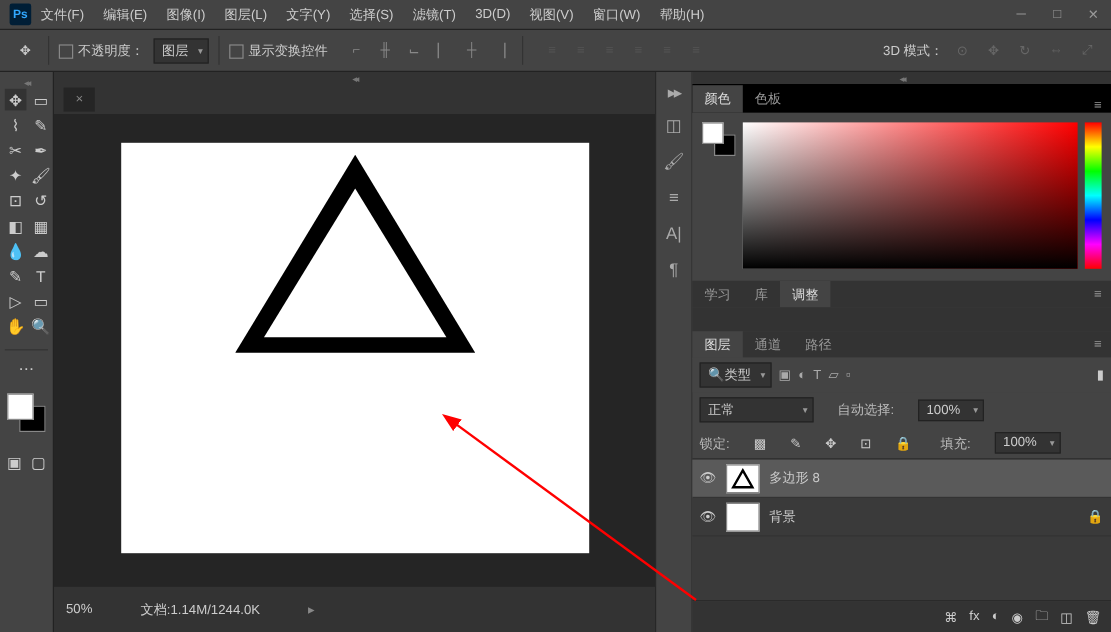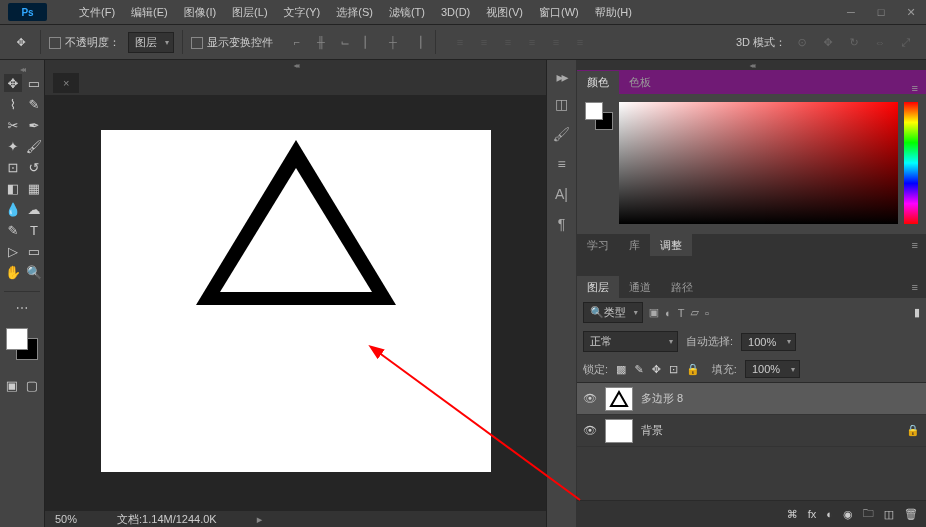--- a/index.html
+++ b/index.html
@@ -1,18 +1,18 @@
 <!DOCTYPE html>
 <html><head>
 <meta charset="utf-8">
 <style>
 *{margin:0;padding:0;box-sizing:border-box;font-family:"Microsoft YaHei",Arial,sans-serif;font-size:11px;color:#ccc;user-select:none}
 body{background:#444;width:926px;height:527px;overflow:hidden;position:relative}
 .menubar{height:25px;background:#444;display:flex;align-items:center;padding-left:8px;border-bottom:1px solid #222}
-.ps-logo{width:39px;height:18px;background:#001e36;color:#31a8ff;font-weight:bold;font-size:10px;display:flex;align-items:center;justify-content:center;border-radius:2px;margin-right:24px}
+.ps-logo{width:18px;height:18px;background:#001e36;color:#31a8ff;font-weight:bold;font-size:10px;display:flex;align-items:center;justify-content:center;border-radius:2px;margin-right:0}
 .menu-item{padding:4px 8px;cursor:default}
 .win-controls{margin-left:auto;display:flex}
 .win-btn{width:30px;height:20px;display:flex;align-items:center;justify-content:center;color:#999;cursor:default}
 .toolbar{height:35px;background:#444;display:flex;align-items:center;padding:0 10px;gap:8px;border-bottom:1px solid #222}
 .tool-icon{width:22px;height:22px;display:flex;align-items:center;justify-content:center;color:#ccc}
 .checkbox{width:12px;height:12px;border:1px solid #888;display:inline-block;vertical-align:middle;margin-right:4px}
 .dropdown{background:#333;border:1px solid #222;padding:2px 16px 2px 6px;position:relative;display:inline-flex;align-items:center}
 .dropdown:after{content:"▾";position:absolute;right:4px;font-size:8px;color:#999}
 .divider{width:1px;height:24px;background:#333}
 .align-icons{display:flex;gap:4px;margin-left:6px}
@@ -27,38 +27,38 @@
 .swatch-bg{width:22px;height:22px;background:#000;border:1px solid #888;position:absolute;bottom:0;right:0}
 .collapse-grip{height:10px;display:flex;align-items:center;justify-content:center;color:#777;font-size:8px;letter-spacing:-2px}
 .doc-area{flex:1;background:#252525;display:flex;flex-direction:column}
 .doc-tab-bar{height:25px;background:#333;display:flex;align-items:center;padding-left:8px}
 .doc-tab{background:#252525;padding:4px 10px;display:flex;align-items:center;gap:6px;font-size:11px}
 .doc-tab .close{color:#888;font-size:11px}
 .canvas-wrap{flex:1;display:flex;align-items:center;justify-content:center;position:relative}
 .canvas{width:390px;height:342px;background:#fff;margin-top:-5px;position:relative}
 .triangle{position:absolute;top:10px;left:50%;transform:translateX(-50%)}
 .arrow-line{position:absolute;pointer-events:none}
-.status{height:16px;background:#333;display:flex;align-items:center;padding:0 10px;gap:40px;font-size:11px;color:#bbb}
+.status{height:38px;background:#333;display:flex;align-items:center;padding:0 10px;gap:40px;font-size:11px;color:#bbb}
 .right-panels{width:380px;background:#444;border-left:1px solid #222;display:flex}
 .mini-strip{width:30px;background:#444;border-right:1px solid #333;display:flex;flex-direction:column;align-items:center;padding-top:12px;gap:14px}
 .mini-strip div{color:#aaa;font-size:14px}
 .panels{flex:1;display:flex;flex-direction:column}
-.panel-tabs{height:24px;background:#701a75;display:flex;align-items:flex-end}
+.panel-tabs{height:24px;background:#000000;display:flex;align-items:flex-end}
 .ptab{padding:4px 10px;color:#999}
 .ptab.active{background:#444;color:#ddd}
 .ptab-menu{margin-left:auto;padding:0 8px;color:#999}
 .color-panel{height:140px;background:#444;padding:8px;display:flex;gap:6px}
 .mini-swatch{width:28px;height:28px;position:relative}
 .mini-sw-fg{width:18px;height:18px;background:#fff;border:1px solid #888;position:absolute;top:0;left:0;z-index:2}
 .mini-sw-bg{width:18px;height:18px;background:#000;border:1px solid #888;position:absolute;bottom:0;right:0}
 .color-field{flex:1;height:122px;background:linear-gradient(to bottom,rgba(0,0,0,0),#000),linear-gradient(to right,#fff,#ff0000);position:relative}
 .hue-strip{width:14px;height:122px;background:linear-gradient(to bottom,#f00,#ff0,#0f0,#0ff,#00f,#f0f,#f00)}
 .small-tabs{height:22px;background:#333;display:flex;align-items:center}
 .layers-header{display:flex;align-items:center;padding:4px 6px;gap:6px;background:#444}
-.layers-opts{display:flex;align-items:center;padding:4px 6px;gap:8px}
+.layers-opts{display:flex;align-items:center;padding:4px 6px;gap:20px}
 .layer-list{background:#3a3a3a;flex:1;min-height:60px;border-top:1px solid #2a2a2a;border-bottom:1px solid #2a2a2a}
 .layer{display:flex;align-items:center;height:32px;padding:0 6px;gap:8px;border-bottom:1px solid #333}
 .layer.sel{background:#5a5a5a}
 .eye{width:14px;color:#ccc}
 .thumb{width:28px;height:24px;background:#fff;border:1px solid #888;display:flex;align-items:center;justify-content:center}
 .thumb.tri{background:#fff}
 .lock{margin-left:auto;color:#999}
 .layer-footer{height:26px;background:#333;display:flex;align-items:center;justify-content:flex-end;padding:0 8px;gap:10px;color:#aaa}
 .spacer20{height:20px;background:#333}
 .lbl{color:#bbb}

